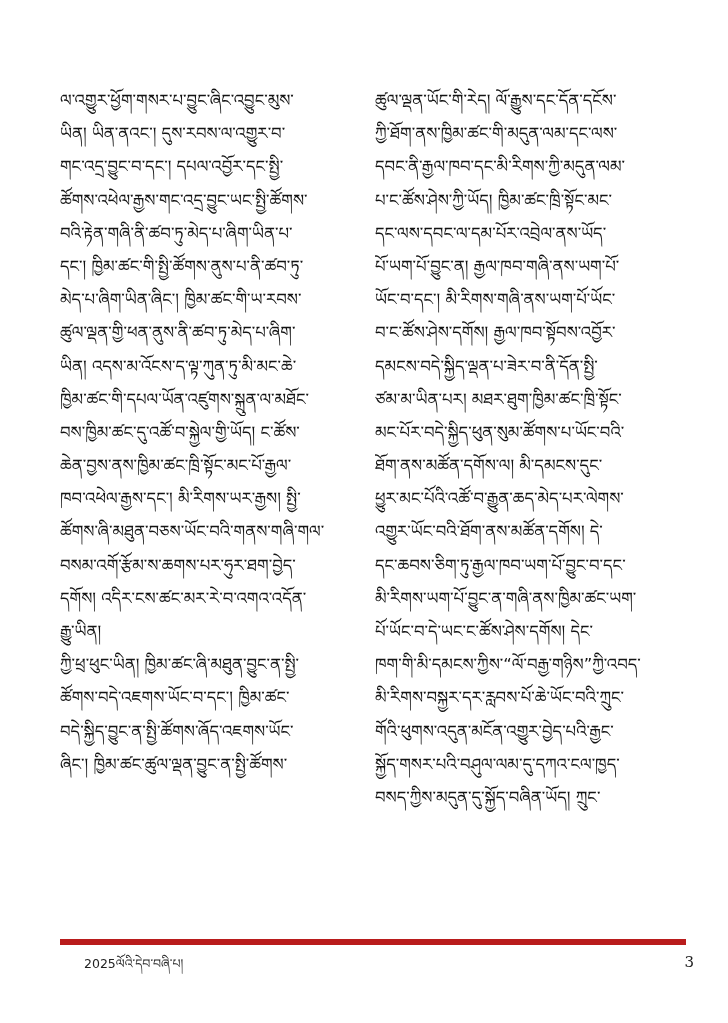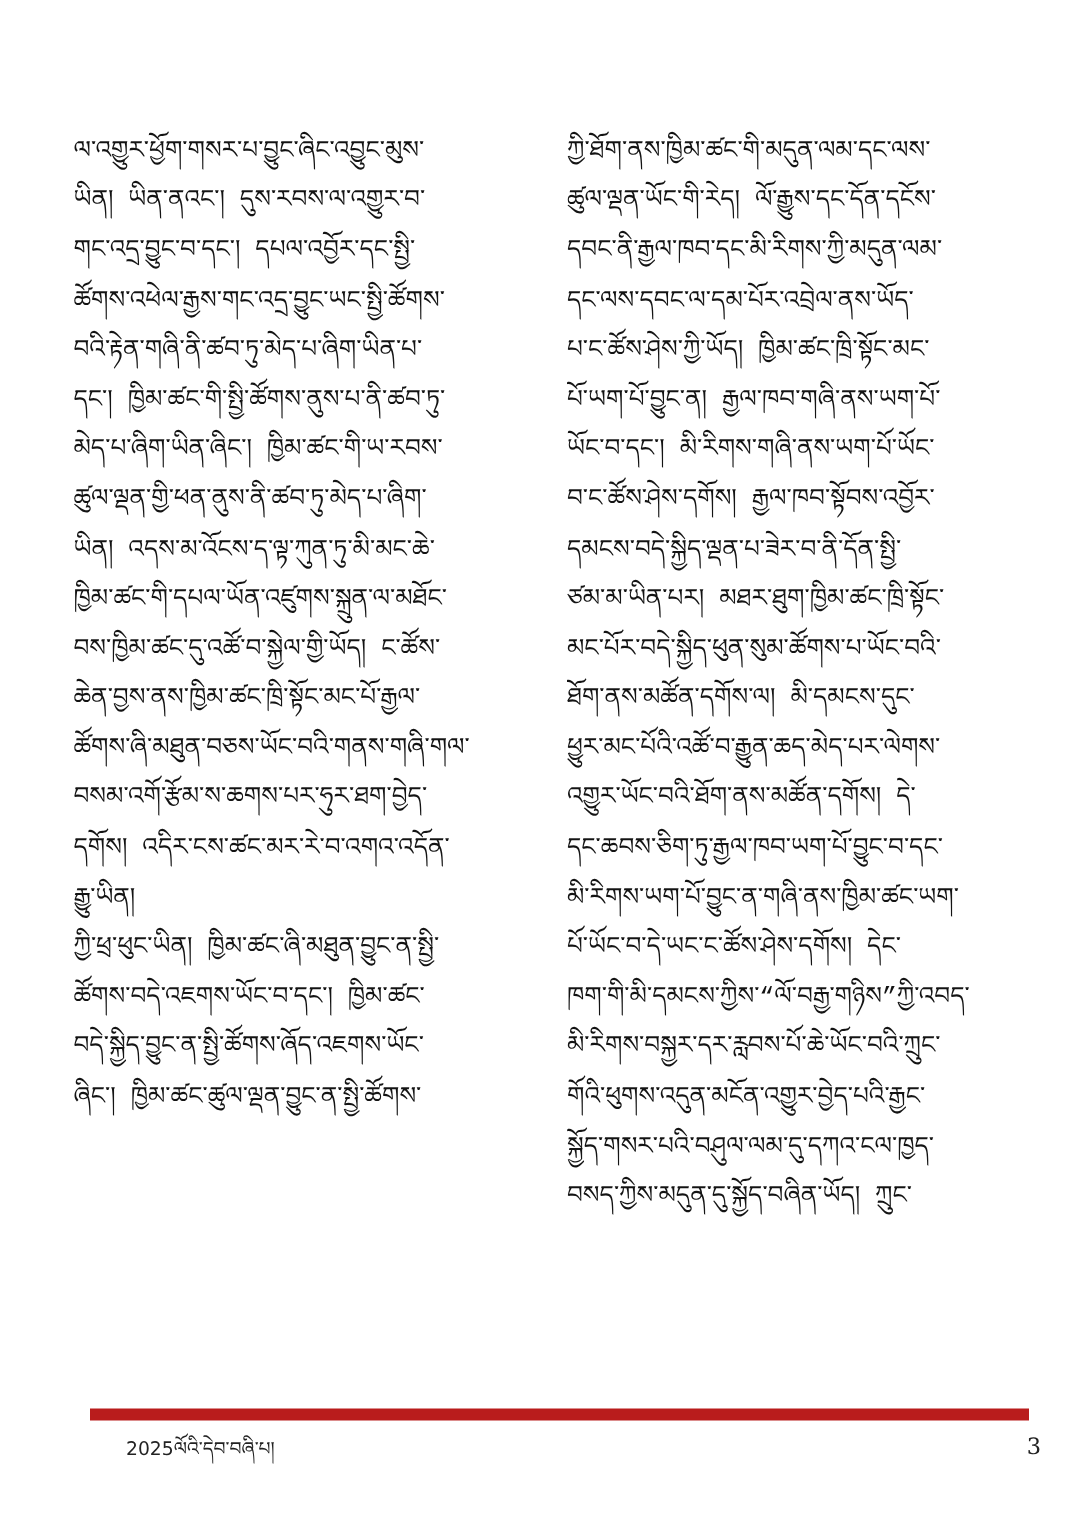--- a/index.html
+++ b/index.html
@@ -15,26 +15,25 @@
     color: #131313;
     overflow: hidden;
   }
   .page {
     position: absolute;
     inset: 0;
     background: #ffffff;
   }
   .columns {
     position: absolute;
-    left: 49px;
+    left: 60px;
     top: 84px;
     width: 628px;
     display: flex;
-    gap: 26px;
-    font-family: Liberation Mono, monospace;
+    gap: 12px;
   }
   .col {
     width: 303px;
     min-width: 303px;
   }
   .tline {
     height: 33.2px;
     font-size: 16.5px;
     line-height: 33.2px;
     white-space: nowrap;
@@ -43,21 +42,21 @@
     color: #131313;
   }
   .tline.indent {
     padding-left: 38px;
   }
   .footer {
     position: absolute;
     left: 60px;
     width: 626px;
     top: 939px;
-    border-top: 8px solid #b91c1c;
+    border-top: 6px solid #b91c1c;
     height: 36px;
   }
   .footer-issue {
     position: absolute;
     left: 24px;
     top: 5px;
     font-size: 12.5px;
     color: #222;
   }
   .footer-page {
@@ -82,36 +81,37 @@
       <div class="tline">གང་འདྲ་བྱུང་བ་དང་། དཔལ་འབྱོར་དང་སྤྱི་</div>
       <div class="tline">ཚོགས་འཕེལ་རྒྱས་གང་འདྲ་བྱུང་ཡང་སྤྱི་ཚོགས་</div>
       <div class="tline">བའི་རྟེན་གཞི་ནི་ཚབ་ཏུ་མེད་པ་ཞིག་ཡིན་པ་</div>
       <div class="tline">དང་། ཁྱིམ་ཚང་གི་སྤྱི་ཚོགས་ནུས་པ་ནི་ཚབ་ཏུ་</div>
       <div class="tline">མེད་པ་ཞིག་ཡིན་ཞིང་། ཁྱིམ་ཚང་གི་ཡ་རབས་</div>
       <div class="tline">ཚུལ་ལྡན་གྱི་ཕན་ནུས་ནི་ཚབ་ཏུ་མེད་པ་ཞིག་</div>
       <div class="tline">ཡིན། འདས་མ་འོངས་ད་ལྟ་ཀུན་ཏུ་མི་མང་ཆེ་</div>
       <div class="tline">ཁྱིམ་ཚང་གི་དཔལ་ཡོན་འཛུགས་སྐྲུན་ལ་མཐོང་</div>
       <div class="tline">བས་ཁྱིམ་ཚང་དུ་འཚོ་བ་སྐྱེལ་གྱི་ཡོད། ང་ཚོས་</div>
       <div class="tline">ཆེན་བྱས་ནས་ཁྱིམ་ཚང་ཁྲི་སྟོང་མང་པོ་རྒྱལ་</div>
+      <div class="tline">ཁབ་འཕེལ་རྒྱས་དང་། མི་རིགས་ཡར་རྒྱས། སྤྱི་</div>
       <div class="tline">ཚོགས་ཞི་མཐུན་བཅས་ཡོང་བའི་གནས་གཞི་གལ་</div>
       <div class="tline">བསམ་འགོ་རྩོམ་ས་ཆགས་པར་ཧུར་ཐག་བྱེད་</div>
       <div class="tline">དགོས། འདིར་ངས་ཚང་མར་རེ་བ་འགའ་འདོན་</div>
       <div class="tline">རྒྱུ་ཡིན།</div>
       <div class="tline">ཀྱི་ཕྲ་ཕུང་ཡིན། ཁྱིམ་ཚང་ཞི་མཐུན་བྱུང་ན་སྤྱི་</div>
       <div class="tline">ཚོགས་བདེ་འཇགས་ཡོང་བ་དང་། ཁྱིམ་ཚང་</div>
       <div class="tline">བདེ་སྐྱིད་བྱུང་ན་སྤྱི་ཚོགས་ཞོད་འཇགས་ཡོང་</div>
       <div class="tline">ཞིང་། ཁྱིམ་ཚང་ཚུལ་ལྡན་བྱུང་ན་སྤྱི་ཚོགས་</div>
     </div>
 
     <div class="col">
+      <div class="tline">ཚུལ་ལྡན་ཡོང་གི་རེད། ལོ་རྒྱུས་དང་དོན་དངོས་</div>
       <div class="tline">ཀྱི་ཐོག་ནས་ཁྱིམ་ཚང་གི་མདུན་ལམ་དང་ལས་</div>
-      <div class="tline">ཚུལ་ལྡན་ཡོང་གི་རེད། ལོ་རྒྱུས་དང་དོན་དངོས་</div>
       <div class="tline">དབང་ནི་རྒྱལ་ཁབ་དང་མི་རིགས་ཀྱི་མདུན་ལམ་</div>
+      <div class="tline">པ་ང་ཚོས་ཤེས་ཀྱི་ཡོད། ཁྱིམ་ཚང་ཁྲི་སྟོང་མང་</div>
       <div class="tline">དང་ལས་དབང་ལ་དམ་པོར་འབྲེལ་ནས་ཡོད་</div>
-      <div class="tline">པ་ང་ཚོས་ཤེས་ཀྱི་ཡོད། ཁྱིམ་ཚང་ཁྲི་སྟོང་མང་</div>
       <div class="tline">པོ་ཡག་པོ་བྱུང་ན། རྒྱལ་ཁབ་གཞི་ནས་ཡག་པོ་</div>
       <div class="tline">ཡོང་བ་དང་། མི་རིགས་གཞི་ནས་ཡག་པོ་ཡོང་</div>
       <div class="tline">བ་ང་ཚོས་ཤེས་དགོས། རྒྱལ་ཁབ་སྟོབས་འབྱོར་</div>
       <div class="tline">དམངས་བདེ་སྐྱིད་ལྡན་པ་ཟེར་བ་ནི་དོན་སྤྱི་</div>
       <div class="tline">ཙམ་མ་ཡིན་པར། མཐར་ཐུག་ཁྱིམ་ཚང་ཁྲི་སྟོང་</div>
       <div class="tline">མང་པོར་བདེ་སྐྱིད་ཕུན་སུམ་ཚོགས་པ་ཡོང་བའི་</div>
       <div class="tline">ཐོག་ནས་མཚོན་དགོས་ལ། མི་དམངས་དུང་</div>
       <div class="tline">ཕྱུར་མང་པོའི་འཚོ་བ་རྒྱུན་ཆད་མེད་པར་ལེགས་</div>
       <div class="tline">འགྱུར་ཡོང་བའི་ཐོག་ནས་མཚོན་དགོས། དེ་</div>
       <div class="tline">དང་ཆབས་ཅིག་ཏུ་རྒྱལ་ཁབ་ཡག་པོ་བྱུང་བ་དང་</div>

